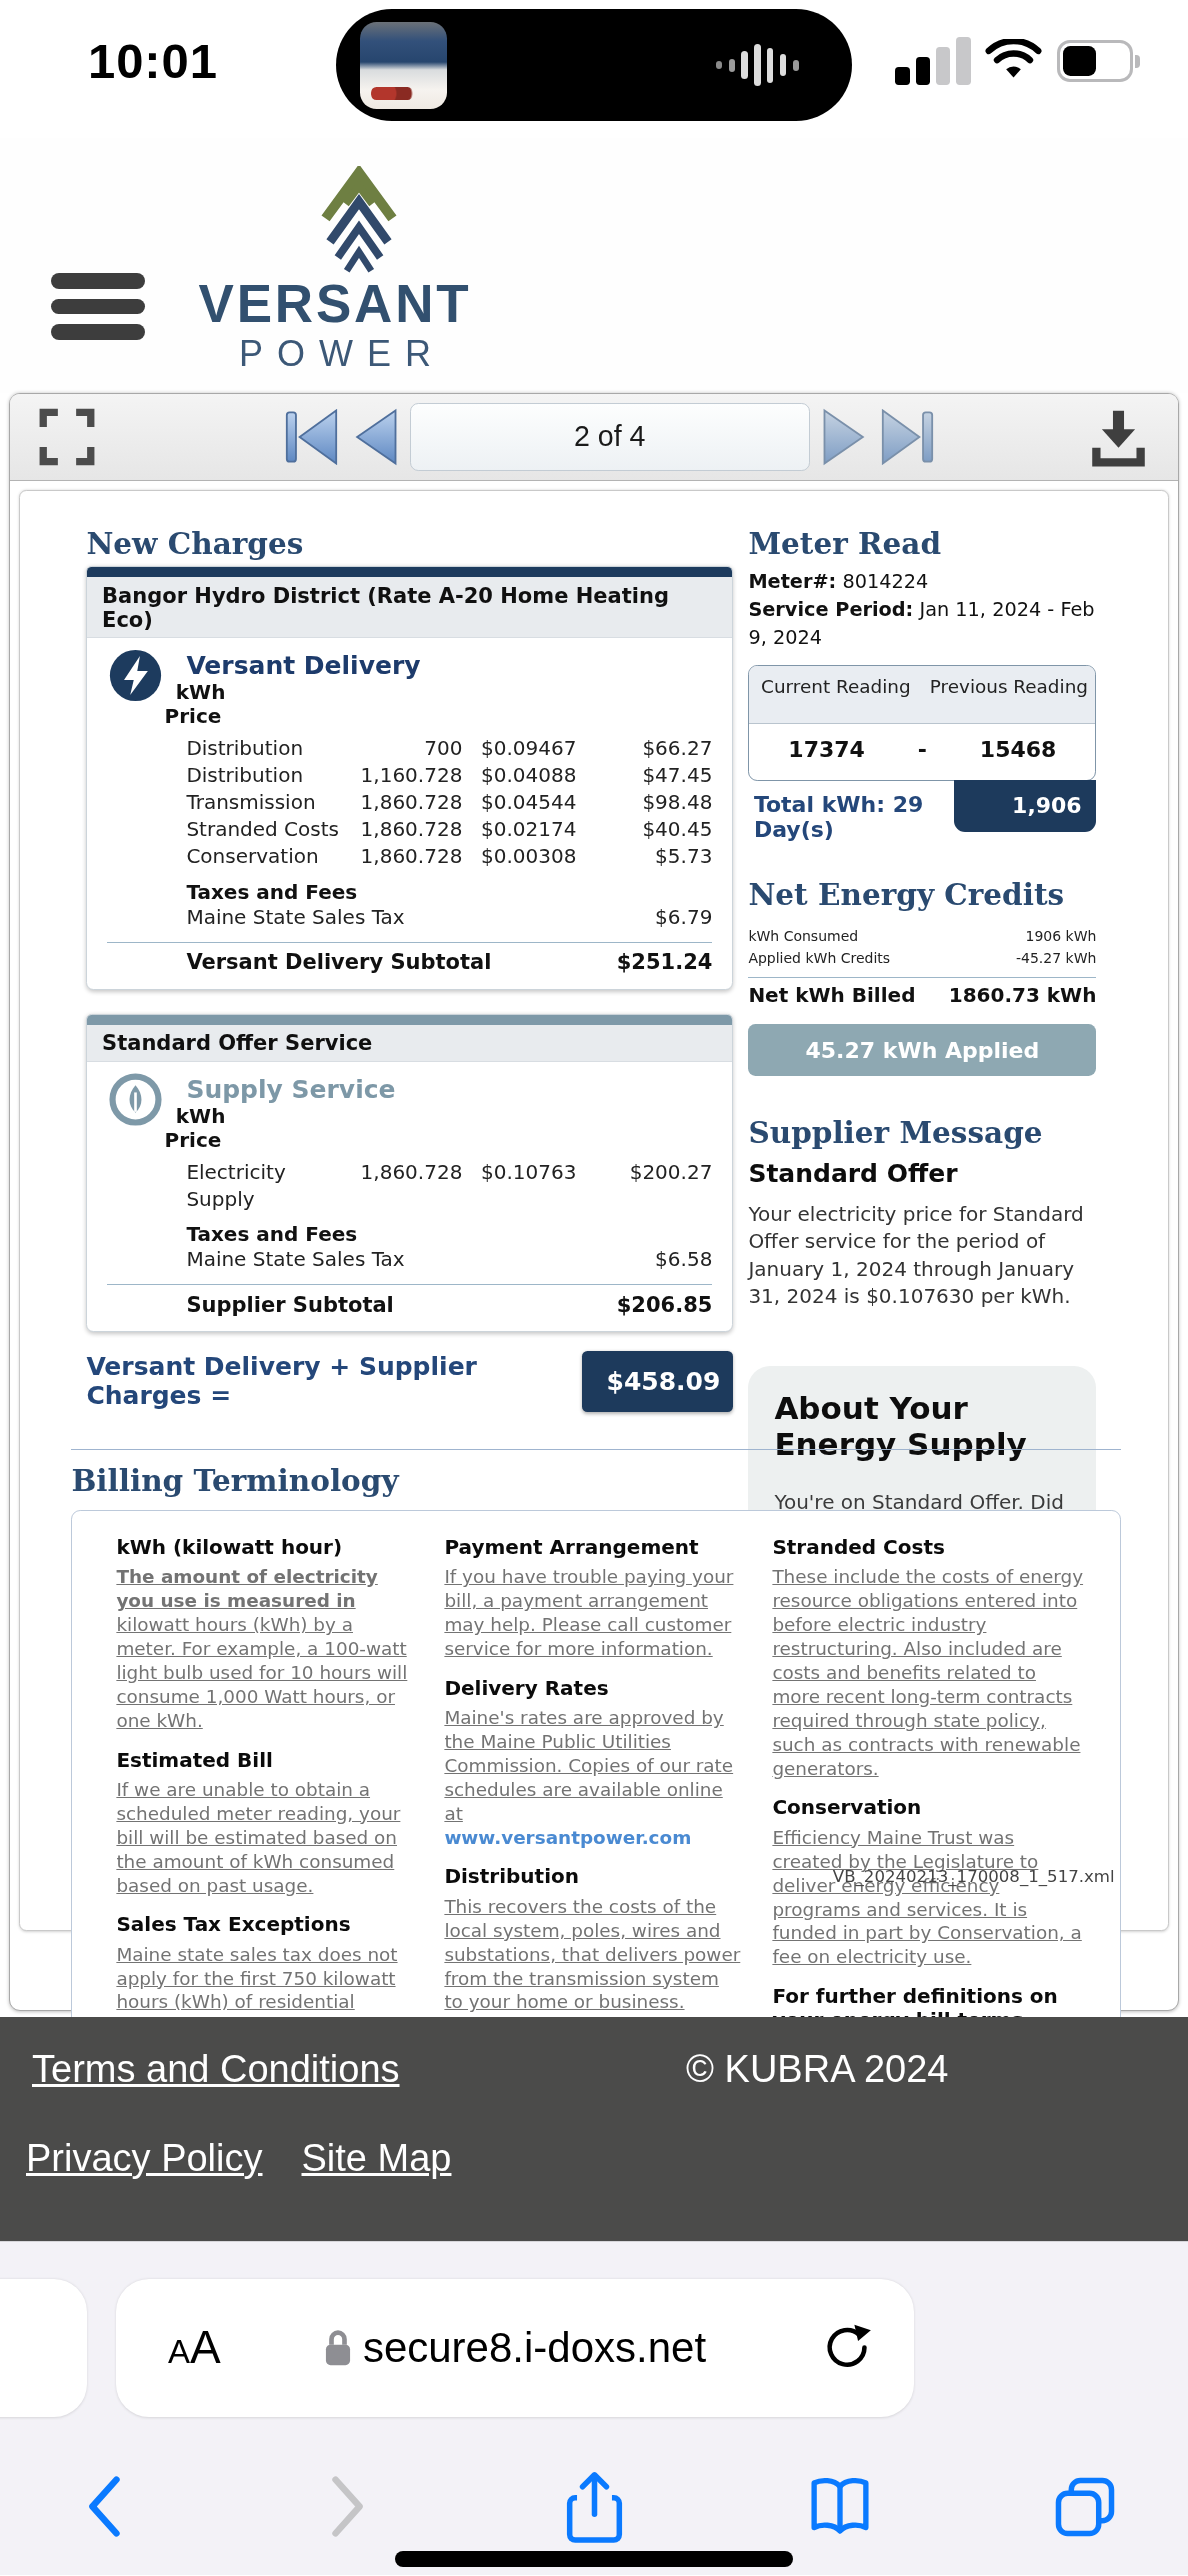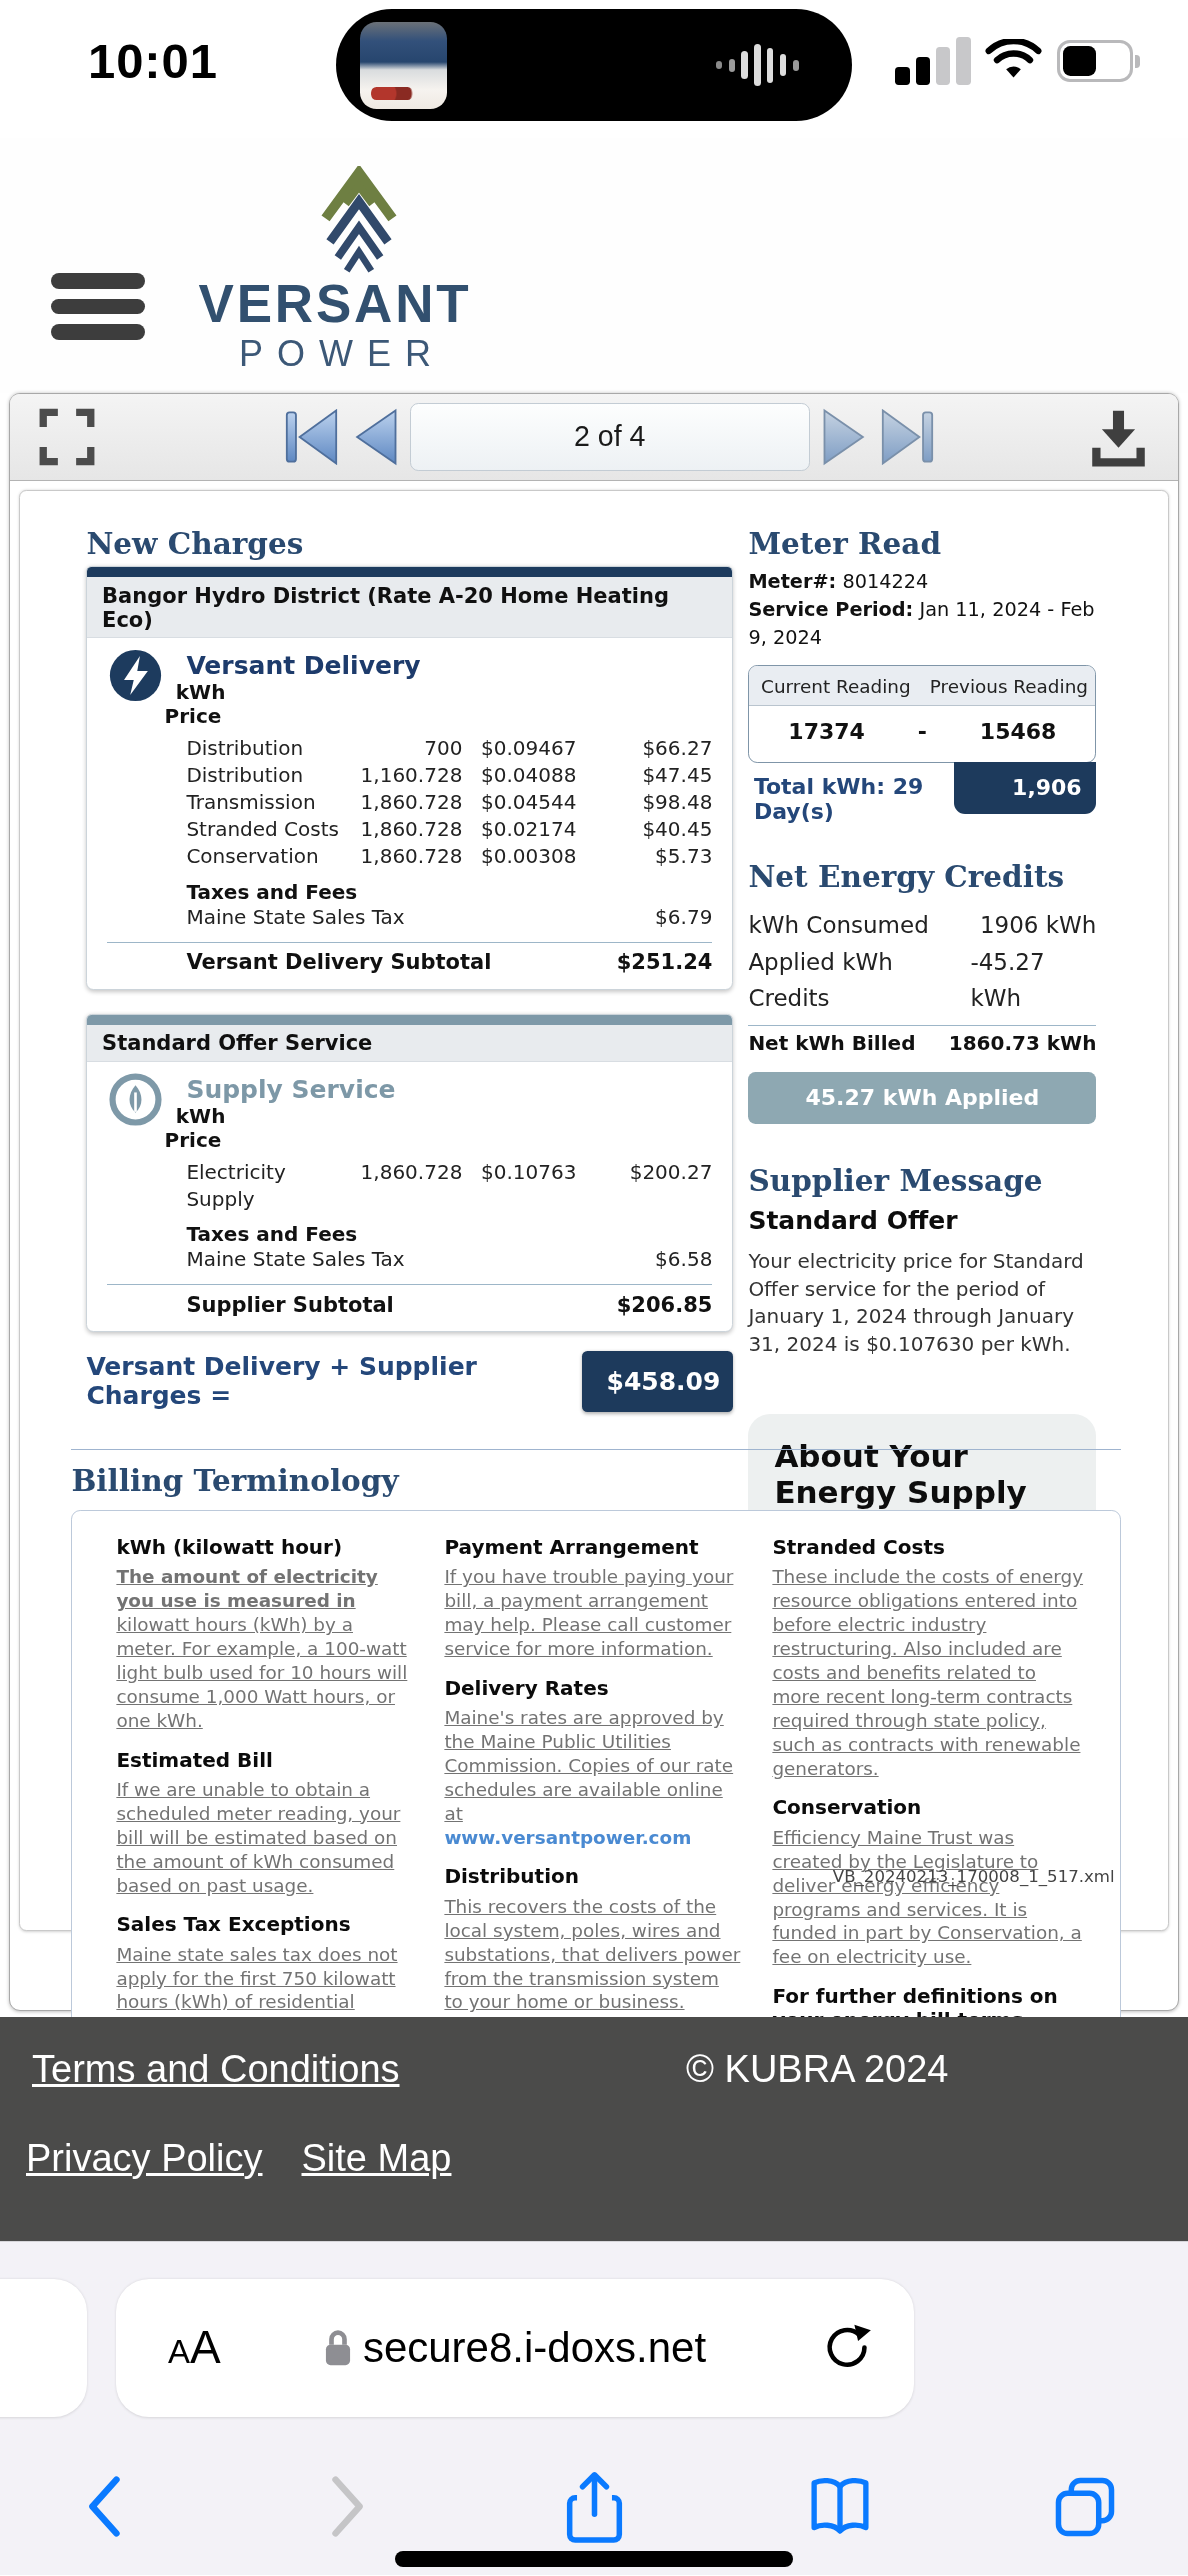--- a/index.html
+++ b/index.html
@@ -72,30 +72,30 @@
   .subrow { display:flex; font-size:21px; font-weight:bold; color:#111; }
   .total-row { display:flex; justify-content:flex-end; align-items:center; margin-top:18.4px; }
   .total-label { color:#24477a; font-weight:bold; font-size:25px; margin-right:18.4px; }
   .total-box { background:#1d3a5c; color:#fff; width:171px; height:61px; border-radius:5.5px; display:flex; align-items:center; justify-content:flex-end;
     padding-right:13px; font-size:25px; font-weight:bold; box-shadow:0 1.8px 3.7px rgba(0,0,0,.3); }
 
   .meta { font-size:19.3px; color:#111; line-height:1.45; }
   .meta b { font-size:19.3px; }
   .meter-table { border:1.8px solid #7f95a8; border-radius:9.2px; overflow:hidden; margin-top:13px; background:#fff; }
   .mt-head { display:flex; background:#e9edf2; border-bottom:1.8px solid #b9c4ce; }
-  .mt-head div { flex:1; text-align:center; font-size:18.4px; padding:10px 0 8px; color:#222; }
+  .mt-head div { flex:1; text-align:center; font-size:18.4px; padding:10px 0 26px; color:#222; }
   .mt-body { display:flex; align-items:center; padding:13px 0 18.4px; font-weight:bold; font-size:22px; color:#111; }
   .mt-body div { flex:1; text-align:center; }
   .mt-total { display:flex; align-items:stretch; }
   .mt-total-label { flex:1; font-weight:bold; color:#24477a; font-size:22px; padding-top:11px; padding-left:5.5px; }
   .mt-total-box { width:142px; height:52px; background:#1d3a5c; color:#fff; font-weight:bold; font-size:22px; border-radius:0 0 11px 11px;
     display:flex; align-items:center; justify-content:flex-end; padding-right:14.7px; margin-top:-1.8px; }
 
   .nec { margin-top:37px; }
-  .necrow { display:flex; font-size:23px; color:#222; line-height:1.6; }
+  .necrow { display:flex; font-size:14px; color:#222; line-height:1.6; }
   .necrow .v { margin-left:auto; }
   .nechr { border:none; border-top:1.8px solid #9db6c8; margin:7.4px 0 5.5px; }
   .necnet { display:flex; font-weight:bold; font-size:20px; color:#111; }
   .applied { background:#8ea8b2; border-radius:7.4px; height:52px; color:#fff; font-weight:bold; font-size:22px;
     display:flex; align-items:center; justify-content:center; margin-top:16.6px; }
 
   .supmsg { margin-top:41px; }
   .supsub { font-size:25px; font-weight:bold; color:#0d0d0d; margin-top:9.2px; }
   .supbody { font-size:20px; color:#333; line-height:1.38; margin-top:13px; }
 

